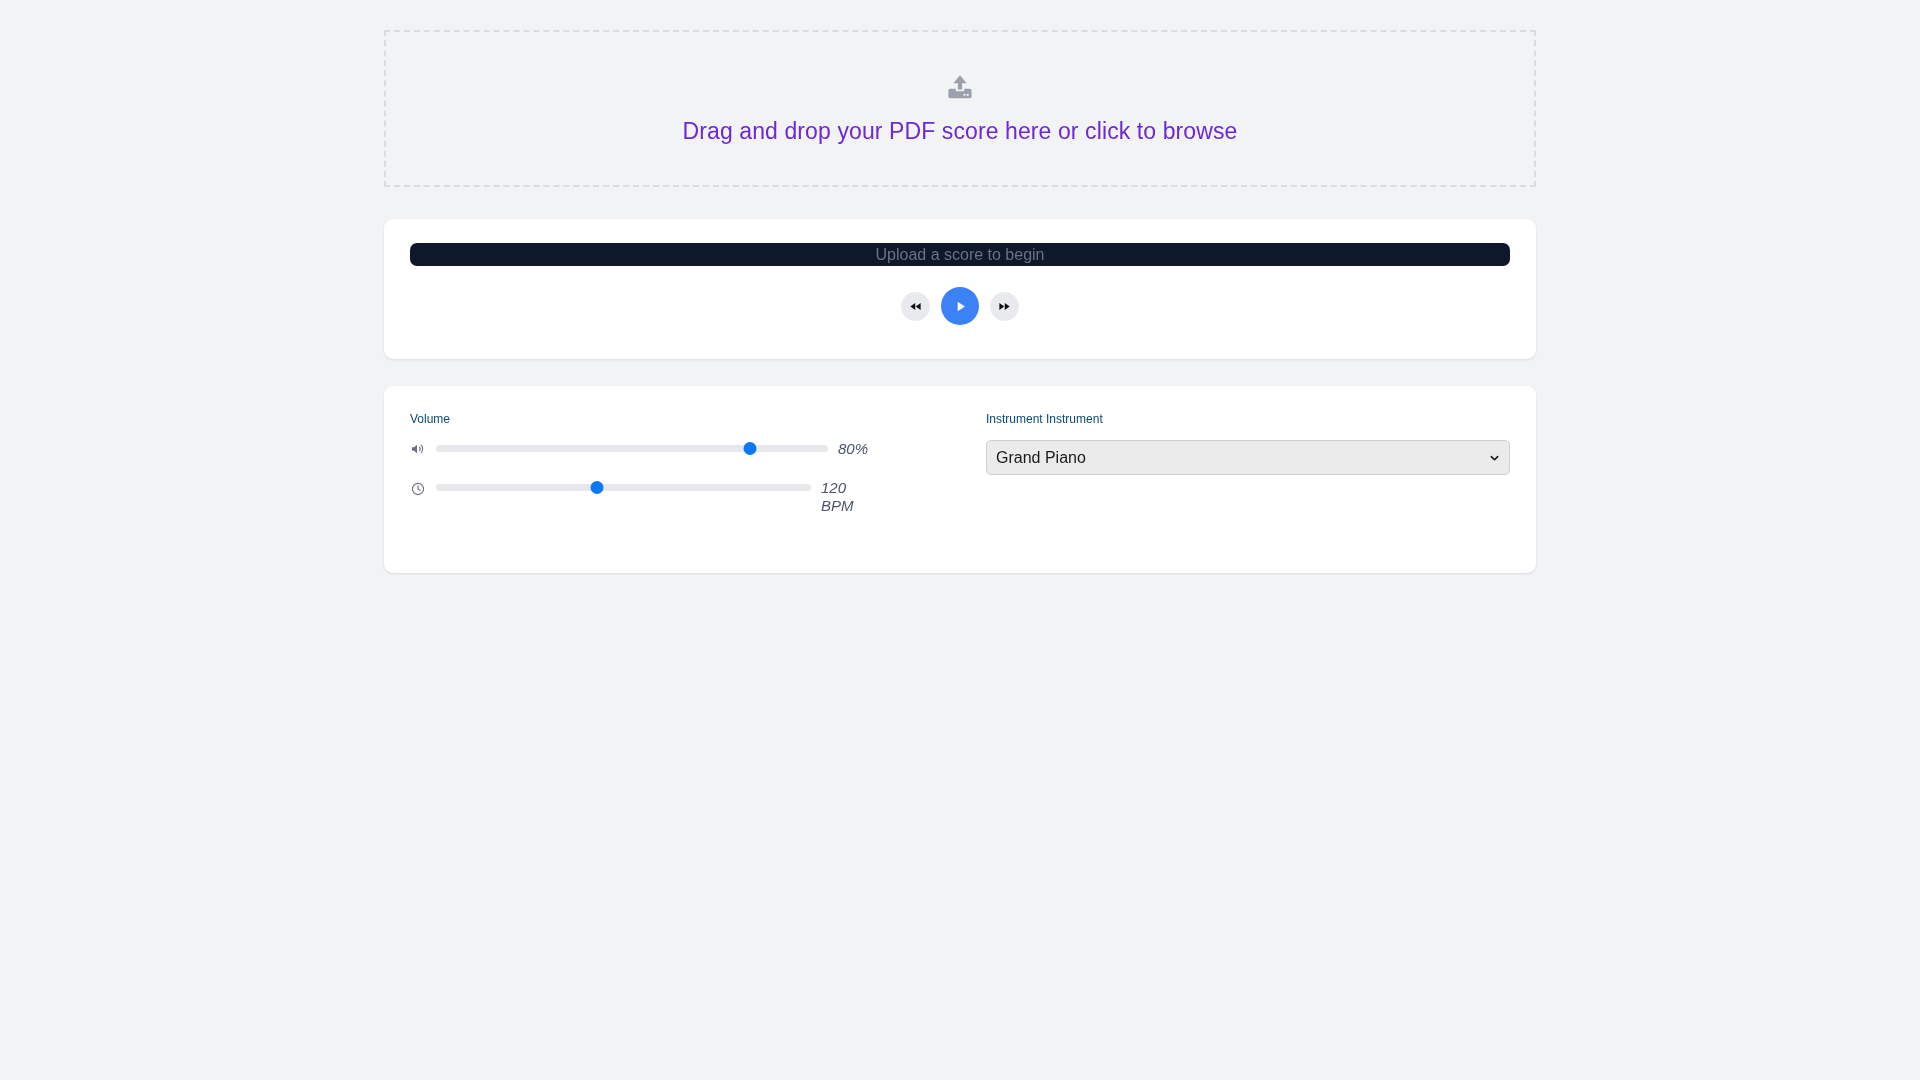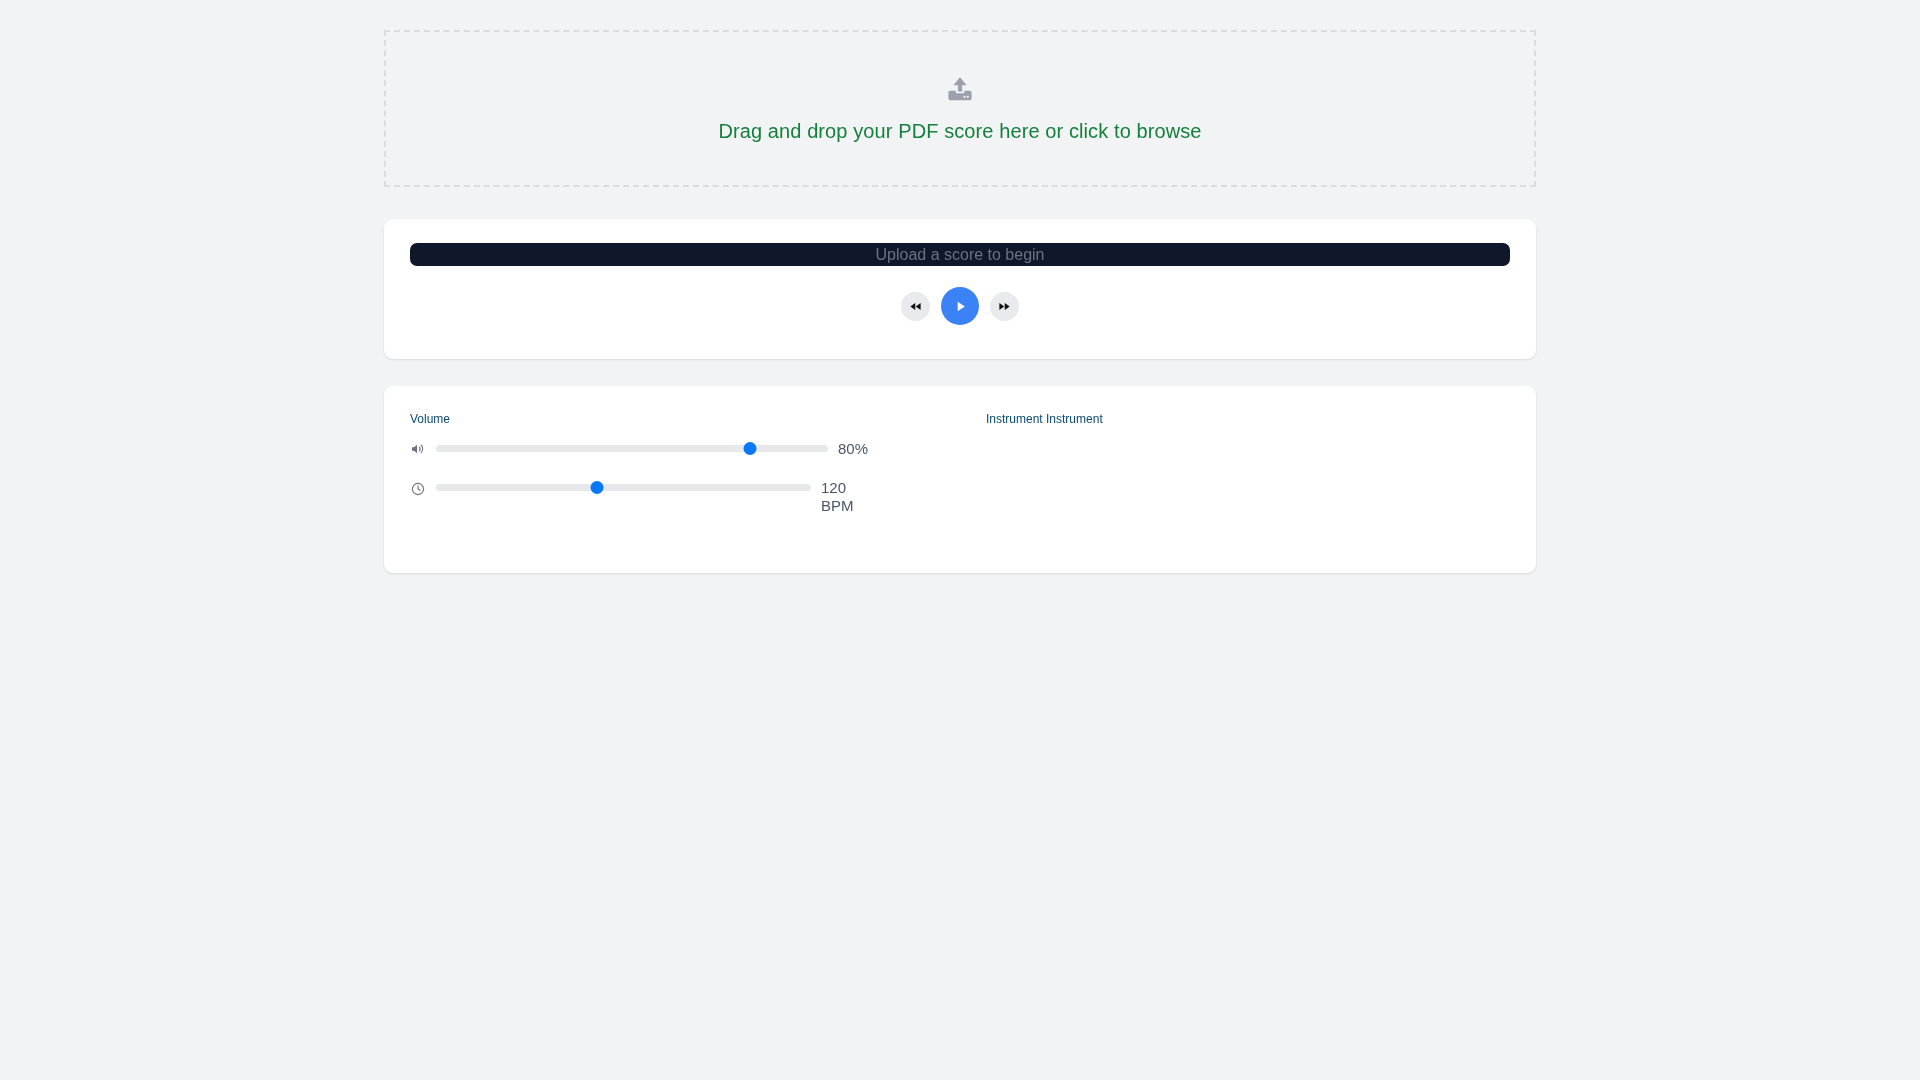--- a/index.html
+++ b/index.html
@@ -40,22 +40,22 @@
   }
 
   .upload-icon {
     width: 32px;
     height: 32px;
     margin-bottom: 14px;
     display: block;
   }
 
   .dropzone-text {
-    font-size: 20px;
-    color: #15803d;
+    font-size: 23px;
+    color: #6d28d9;
     letter-spacing: 0.1px;
   }
 
   
   .card {
     background: #ffffff;
     border-radius: 9px;
     box-shadow: 0 1px 3px rgba(16, 24, 40, 0.07), 0 1px 2px rgba(16, 24, 40, 0.04);
   }
 
@@ -126,20 +126,21 @@
     color: #0c4a6e;
     margin-bottom: 14px;
     display: block;
   }
 
   .slider-row {
     display: flex;
     align-items: center;
     gap: 10px;
     margin-bottom: 22px;
+    font-style: italic;
   }
 
   .slider-icon {
     width: 16px;
     height: 16px;
     flex: 0 0 16px;
     color: #6b7280;
   }
 
   .slider {
@@ -292,17 +293,23 @@
         <span class="slider-value">
           <span>120</span><br>
           <span>BPM</span>
         </span>
       </div>
 
     </div>
 
     <div class="col-right">
       <span class="ctl-label">Instrument Instrument</span>
+      <div class="select-wrap">
+        <select class="instrument" id="instrument-select"><option>Grand Piano</option></select>
+        <svg class="chev" viewBox="0 0 24 24" fill="none" stroke="#111" stroke-width="3.2" stroke-linecap="round" stroke-linejoin="round">
+          <path d="M5 9 L12 16 L19 9"></path>
+        </svg>
+      </div>
     </div>
 
   </div>
 
 </div>
 
 </body></html>

